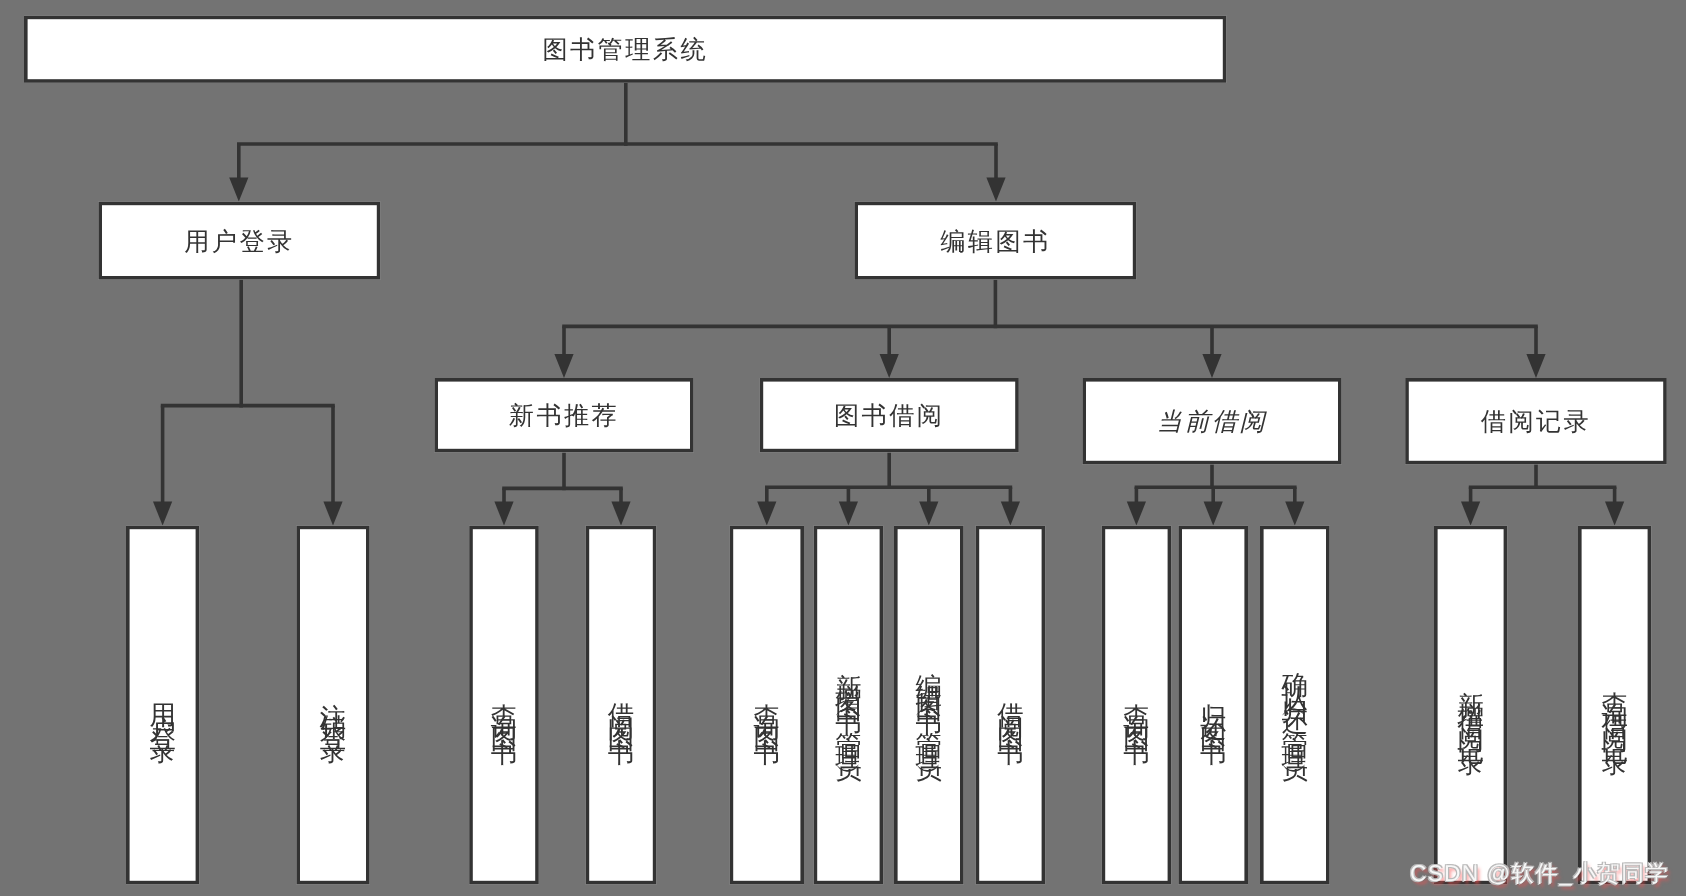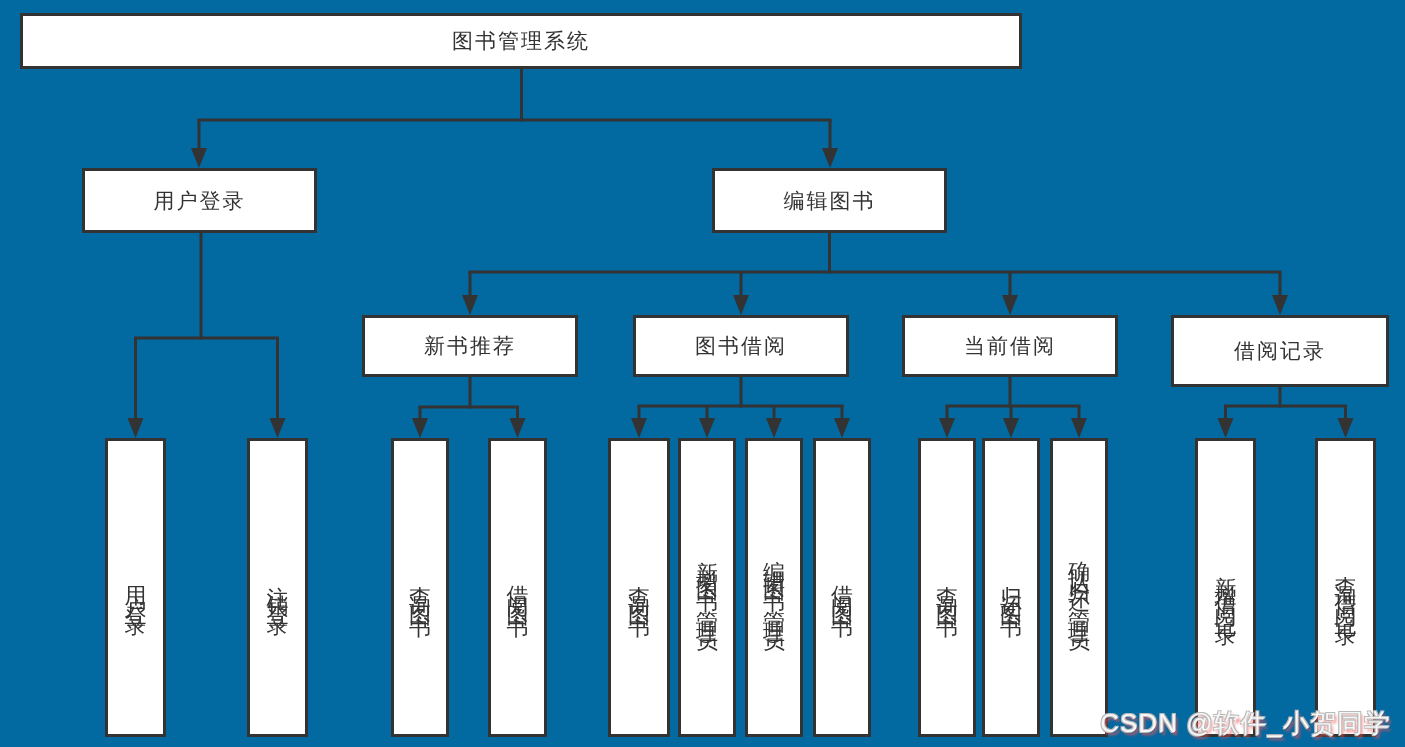--- a/index.html
+++ b/index.html
@@ -1,20 +1,20 @@
 <!DOCTYPE html>
 <html><head>
 <meta charset="utf-8">
 <style>
   html, body { margin: 0; padding: 0; background: #ffffff; }
   .canvas {
     position: relative;
     width: 1405px;
     height: 747px;
-    background: #0369a1;
+    background: #737373;
     font-family: "Liberation Sans", "DejaVu Sans", sans-serif;
     overflow: hidden;
   }
   .wires {
     position: absolute;
     left: 0; top: 0;
     pointer-events: none;
   }
   .box {
     position: absolute;
@@ -45,21 +45,21 @@
     writing-mode: vertical-rl;
     text-orientation: mixed;
     letter-spacing: 10px;
     line-height: 1;
     max-height: 288px;
   }
   .watermark {
     position: absolute;
     right: 14px;
     bottom: 6px;
-    font-size: 26px;
+    font-size: 19px;
     letter-spacing: 1px;
     color: #f7f7f7;
     text-shadow:
       -1px -1px 0 #b9b9b9,
        1px -1px 0 #b9b9b9,
       -1px  1px 0 #b9b9b9,
        2px  3px 3px rgba(250, 82, 82, 0.85);
     z-index: 3;
     white-space: nowrap;
   }
@@ -157,21 +157,21 @@
   <div class="box" style="left:712px; top:168px; width:235px; height:65px;">
     <span>编辑图书</span>
   </div>
 
   <div class="box" style="left:633px; top:315px; width:216px; height:62px;">
     <span>图书借阅</span>
   </div>
   <div class="box" style="left:362px; top:315px; width:216px; height:62px;">
     <span>新书推荐</span>
   </div>
-  <div class="box" style="left:902px; top:315px; width:216px; height:62px;">
+  <div class="box" style="left:902px; top:315px; width:216px; height:72px;font-style:italic;">
     <span>当前借阅</span>
   </div>
   <div class="box" style="left:1171px; top:315px; width:218px; height:72px;">
     <span>借阅记录</span>
   </div>
 
   <div class="vbox" style="left:105px; top:438px; width:61px; height:299px;">
     <span class="vtext">用户登录</span>
   </div>
   <div class="vbox" style="left:247px; top:438px; width:61px; height:299px;">

